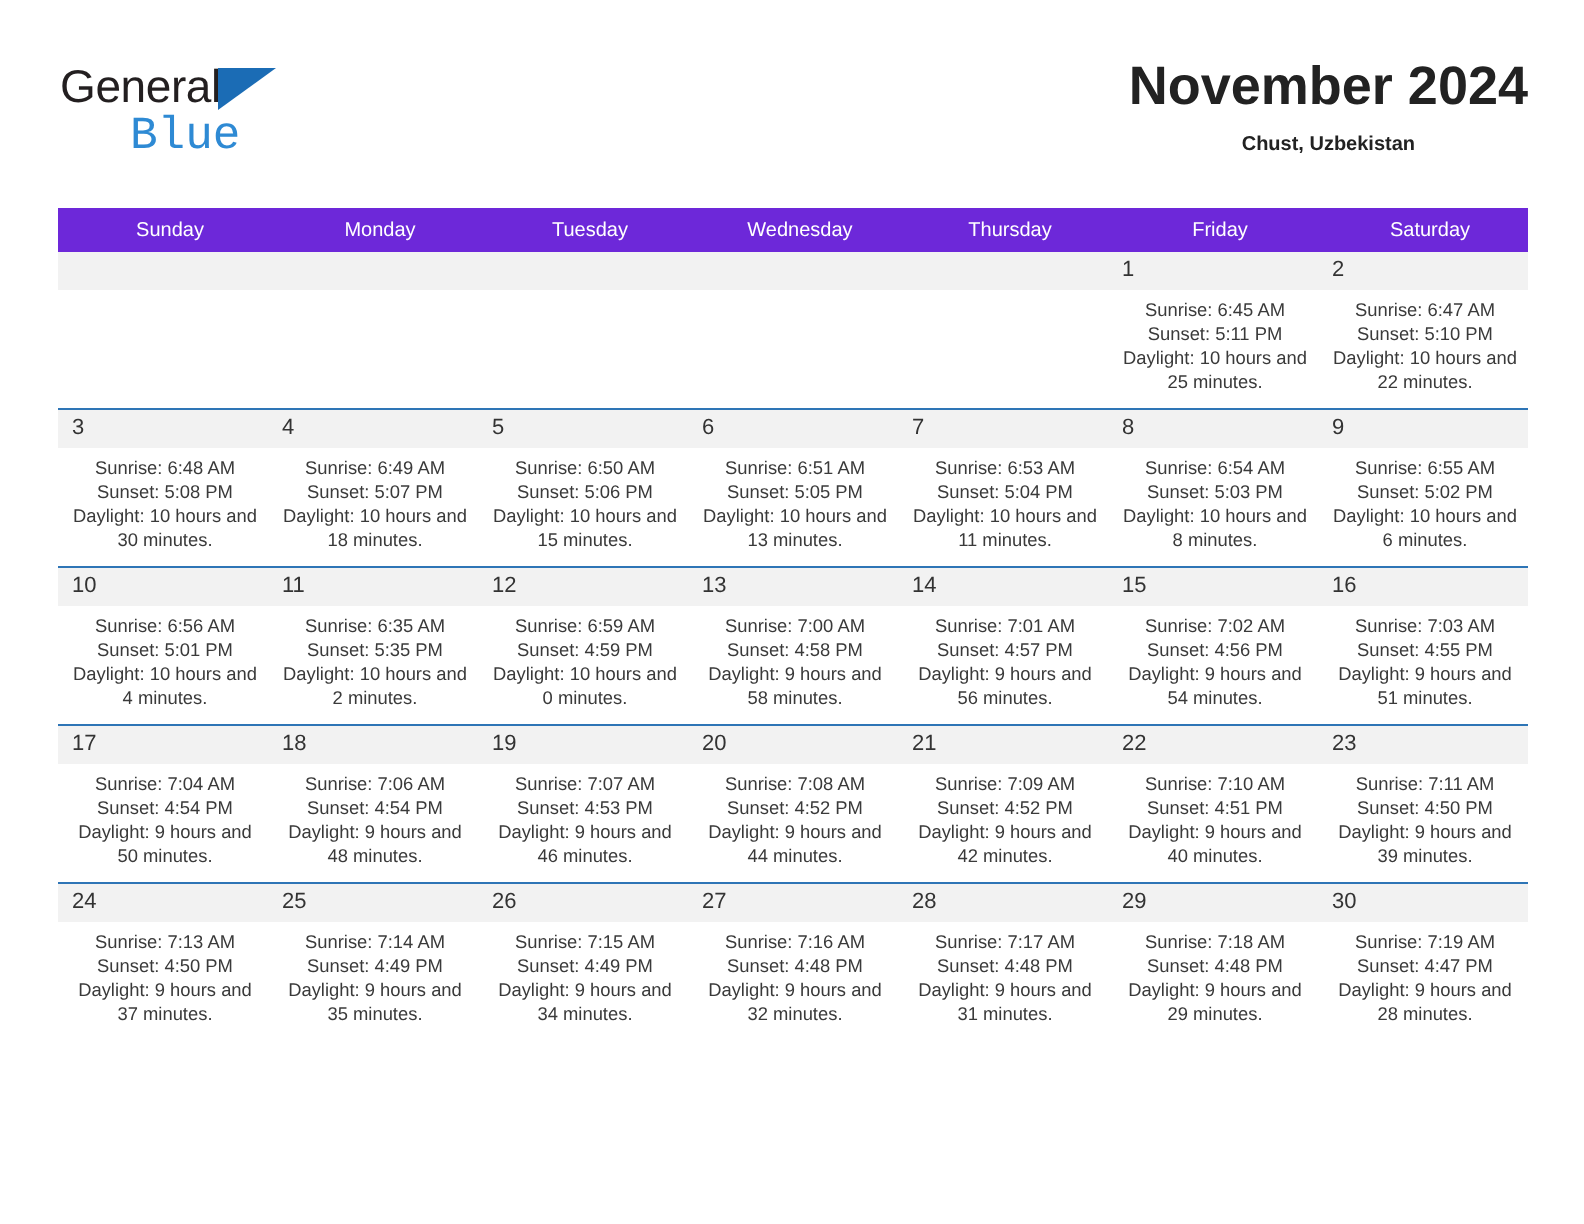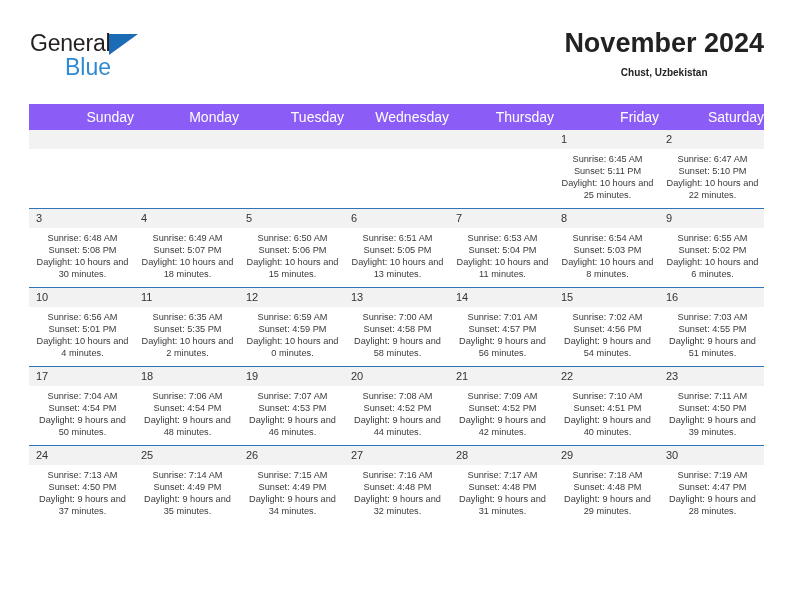--- a/index.html
+++ b/index.html
@@ -55,20 +55,21 @@
     top: 2px;
     margin-left: -1px;
   }
   .brand-blue {
     display: block;
     font-size: 23px;
     color: #2e8ad4;
     line-height: 1;
     margin-top: 1px;
     margin-left: 35px;
+    font-family: Liberation Mono, monospace;
   }
 
   .title-block {
     position: absolute;
     right: 0;
     top: 0;
     text-align: center;
     font-weight: bold;
   }
   .cal-title {
@@ -87,25 +88,25 @@
   
   .calendar {
     position: absolute;
     left: 29px;
     top: 104px;
     width: 735px;
     border-collapse: collapse;
     table-layout: fixed;
   }
   .calendar th {
-    background: #8b5cf6;
+    background: #6d28d9;
     color: #ffffff;
-    font-size: 14px;
+    font-size: 10px;
     font-weight: normal;
-    text-align: right;
+    text-align: center;
     padding: 5px 0 5px 7px;
     height: 12px;
     border: none;
   }
   .calendar td {
     vertical-align: top;
     padding: 0;
     border: none;
     border-top: 1px solid #2e75b6;
     height: 78px;

